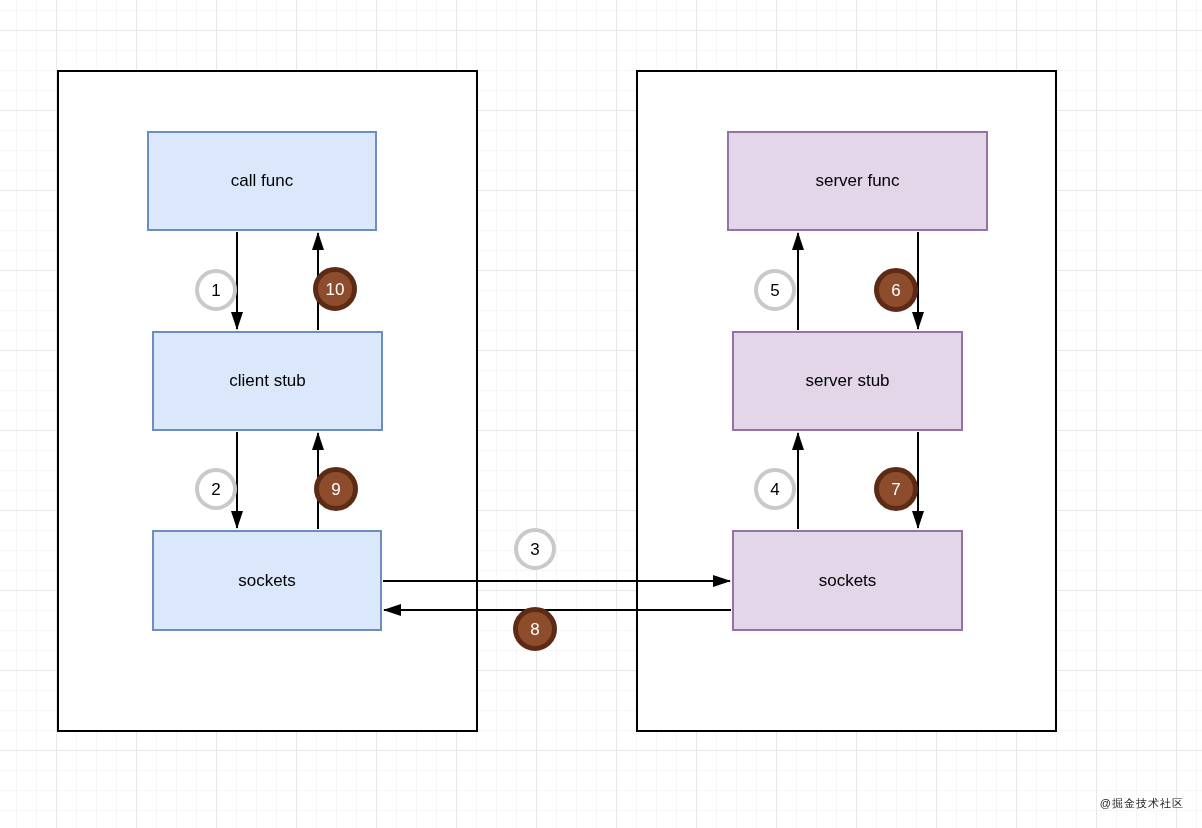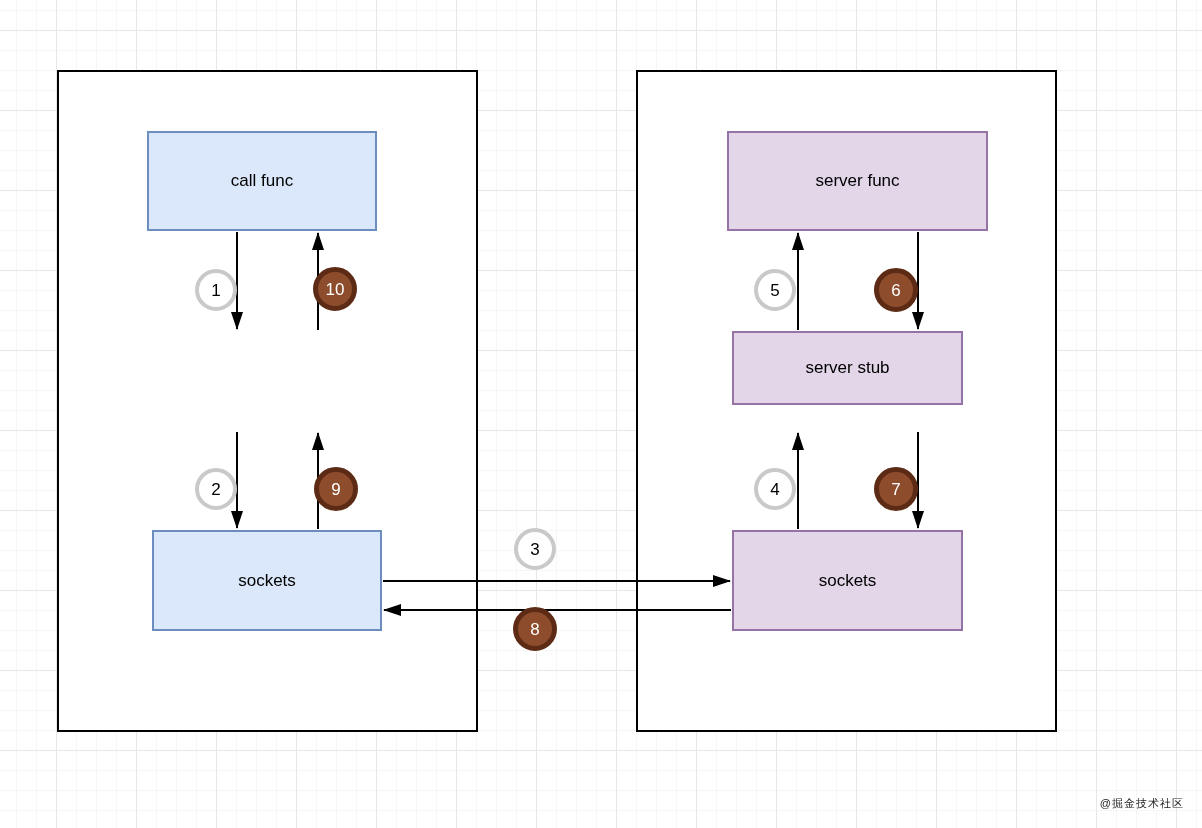--- a/index.html
+++ b/index.html
@@ -49,28 +49,31 @@
 <body>
 
 <div id="canvas">
 
   <div class="outer" style="left:57px; top:70px; width:421px; height:662px;"></div>
   <div class="outer" style="left:636px; top:70px; width:421px; height:662px;"></div>
 
   <div class="node blue" style="left:147px; top:131px; width:230px; height:100px;">
     <span>call func</span>
   </div>
+  <div class="node blue" style="left:152px; top:331px; width:231px; height:100px;">
+    <span>client stub</span>
+  </div>
   <div class="node blue" style="left:152px; top:530px; width:230px; height:101px;">
     <span>sockets</span>
   </div>
 
   <div class="node purple" style="left:727px; top:131px; width:261px; height:100px;">
     <span>server func</span>
   </div>
-  <div class="node purple" style="left:732px; top:331px; width:231px; height:74px;">
+  <div class="node purple" style="left:732px; top:331px; width:231px; height:100px;">
     <span>server stub</span>
   </div>
   <div class="node purple" style="left:732px; top:530px; width:231px; height:101px;">
     <span>sockets</span>
   </div>
 
   <svg class="arrows" width="1202" height="828" viewBox="0 0 1202 828">
     <defs>
       <marker id="ah" markerWidth="9" markerHeight="6" refX="8.5" refY="3" orient="auto" markerUnits="strokeWidth">
         <path d="M0,0 L9,3 L0,6 Z" fill="#000000"></path>

